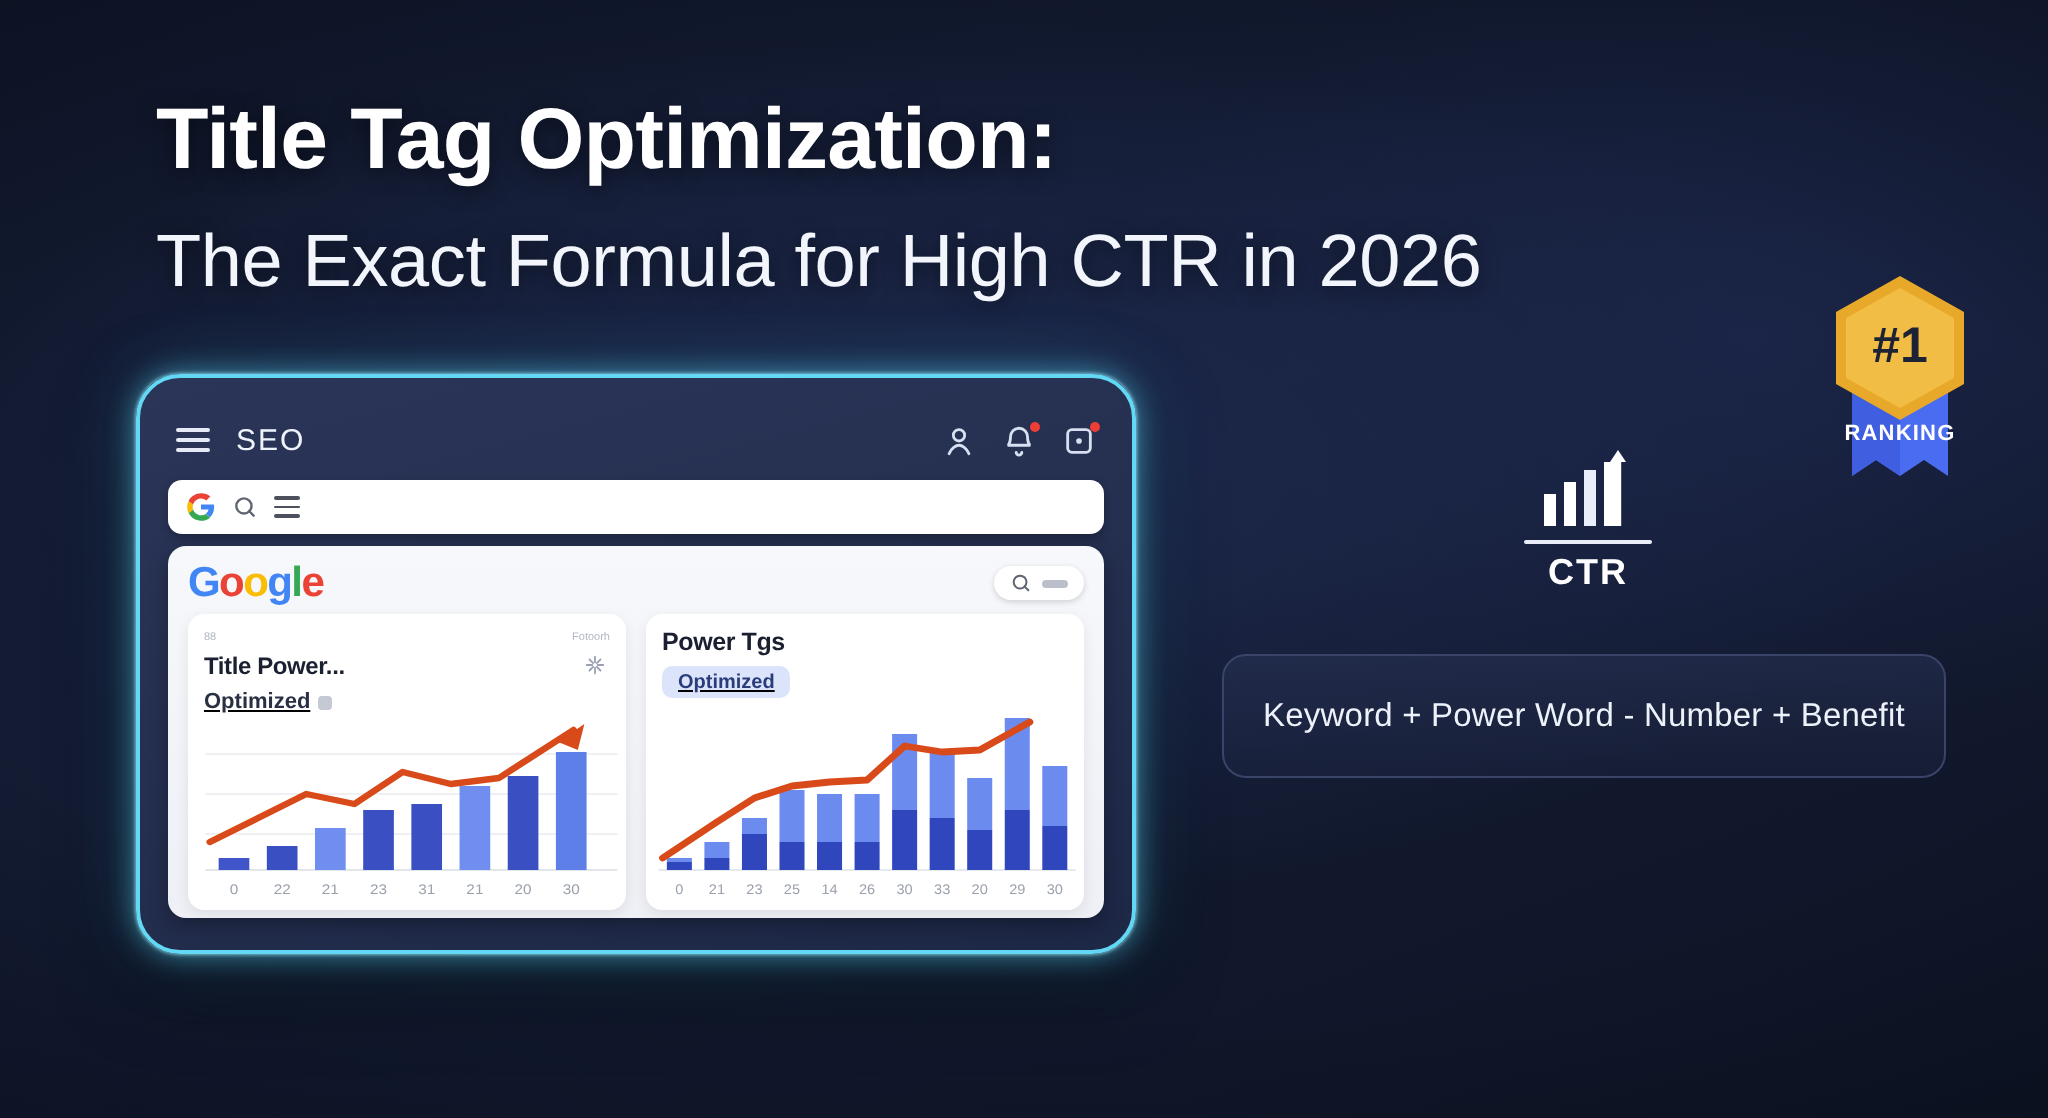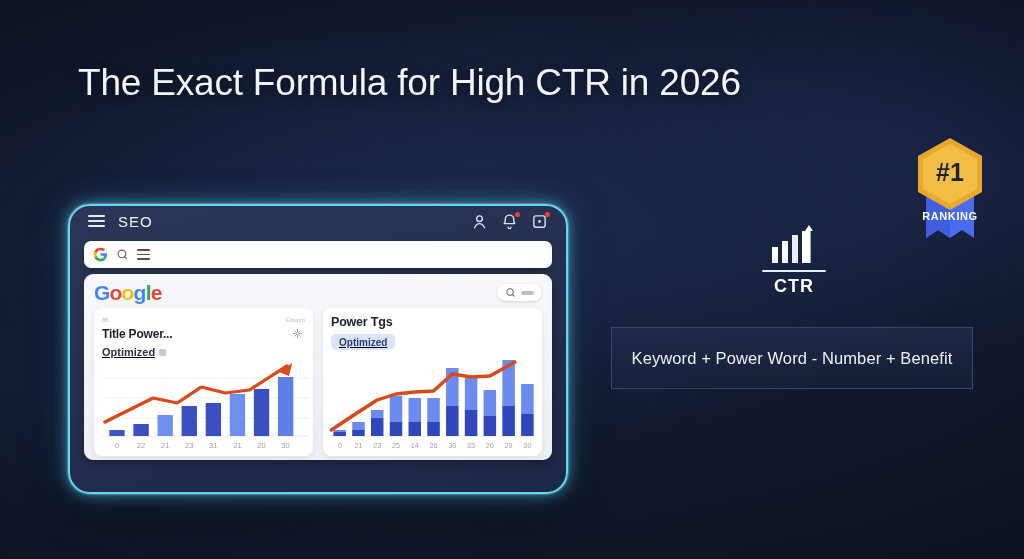--- a/index.html
+++ b/index.html
@@ -50,32 +50,32 @@
     text-shadow: 0 2px 10px rgba(0,0,0,0.5);
   }
 
   
   .badge-wrap { position: absolute; left: 908px; top: 134px; width: 84px; height: 108px; z-index: 6; }
 
   
   .browser {
     position: absolute;
     left: 68px;
-    top: 204px;
+    top: 187px;
     width: 500px;
     height: 290px;
     border-radius: 22px;
     background: linear-gradient(165deg, #2b3558 0%, #242e4e 55%, #1d2746 100%);
     border: 2px solid #63d8f5;
     box-shadow:
       0 0 2px #9fe9fb,
       0 0 14px rgba(99,216,245,0.55),
       0 0 34px rgba(60,180,230,0.30),
       0 14px 40px rgba(0,0,0,0.55);
-    padding: 0 10px 10px 10px;
+    padding: 16px 10px 10px 10px;
     z-index: 4;
   }
 
   .bar-top {
     display: flex;
     align-items: center;
     height: 30px;
     padding: 0 8px;
     gap: 13px;
   }
@@ -167,21 +167,21 @@
   
   .ctr-block { position: absolute; left: 760px; top: 225px; width: 68px; text-align: center; z-index: 5; }
   .ctr-icon { height: 40px; display: flex; align-items: flex-end; justify-content: center; }
   .ctr-rule { height: 2px; background: #e8edf8; margin: 5px 2px 4px 2px; border-radius: 1px; }
   .ctr-label { font-size: 18px; font-weight: bold; color: #ffffff; letter-spacing: 1px; }
 
   .formula-box {
     position: absolute; left: 611px; top: 327px;
     width: 362px; height: 62px;
     border: 1px solid #3a4468;
-    border-radius: 0;
+    border-radius: 12px;
     background: linear-gradient(180deg, rgba(40,50,84,0.55) 0%, rgba(26,34,62,0.55) 100%);
     display: flex; align-items: center; justify-content: center;
     z-index: 5;
   }
   .formula-text { font-size: 16.5px; color: #edf1fa; letter-spacing: 0.1px; }
 
   .cta-box {
     position: absolute; left: 671px; top: 421px;
     width: 251px; height: 45px;
     border: 1px solid #39436a;
@@ -192,20 +192,21 @@
     z-index: 5;
   }
   .cta-text { font-size: 15.5px; color: #e4eaf7; }
 </style>
 </head>
 <body>
 
 <div class="stage">
 
   <div class="headline">
+    <div class="line1">Title Tag Optimization:</div>
     <div class="line2">The Exact Formula for High CTR in 2026</div>
   </div>
 
   <div class="badge-wrap">
     <svg viewBox="0 0 84 108" width="84" height="108">
       <path d="M18 60 L18 104 L30 96 L42 104 L54 96 L66 104 L66 60 Z" fill="#4a6cf0"></path>
       <path d="M18 60 L18 104 L30 96 L42 104 L42 60 Z" fill="#3f5ee0"></path>
       <path d="M42 4 L74 22 L74 58 L42 76 L10 58 L10 22 Z" fill="#e8a92b"></path>
       <path d="M42 10 L69 25 L69 55 L42 70 L15 55 L15 25 Z" fill="#f2bd45"></path>
       <text x="42" y="47" font-family="Liberation Sans, sans-serif" font-size="25" font-weight="bold" fill="#1d2235" text-anchor="middle">#1</text>

